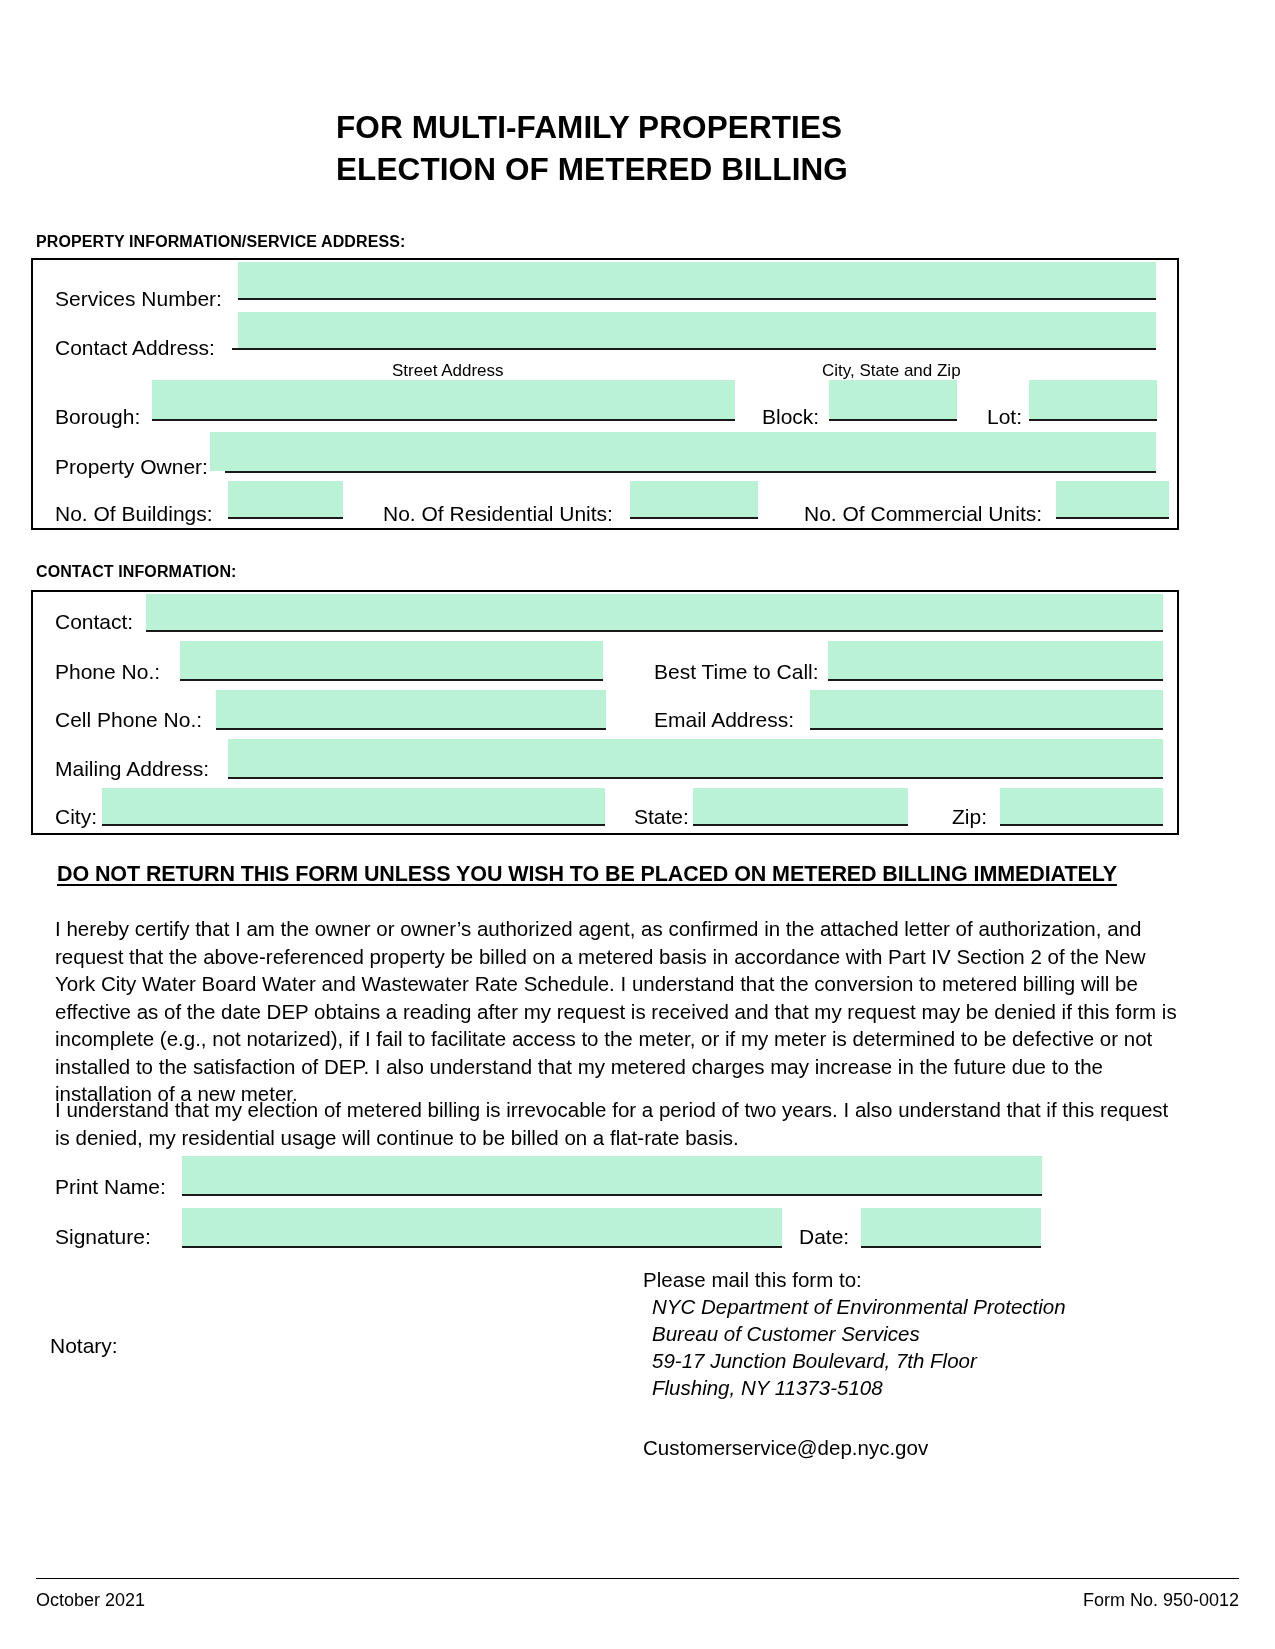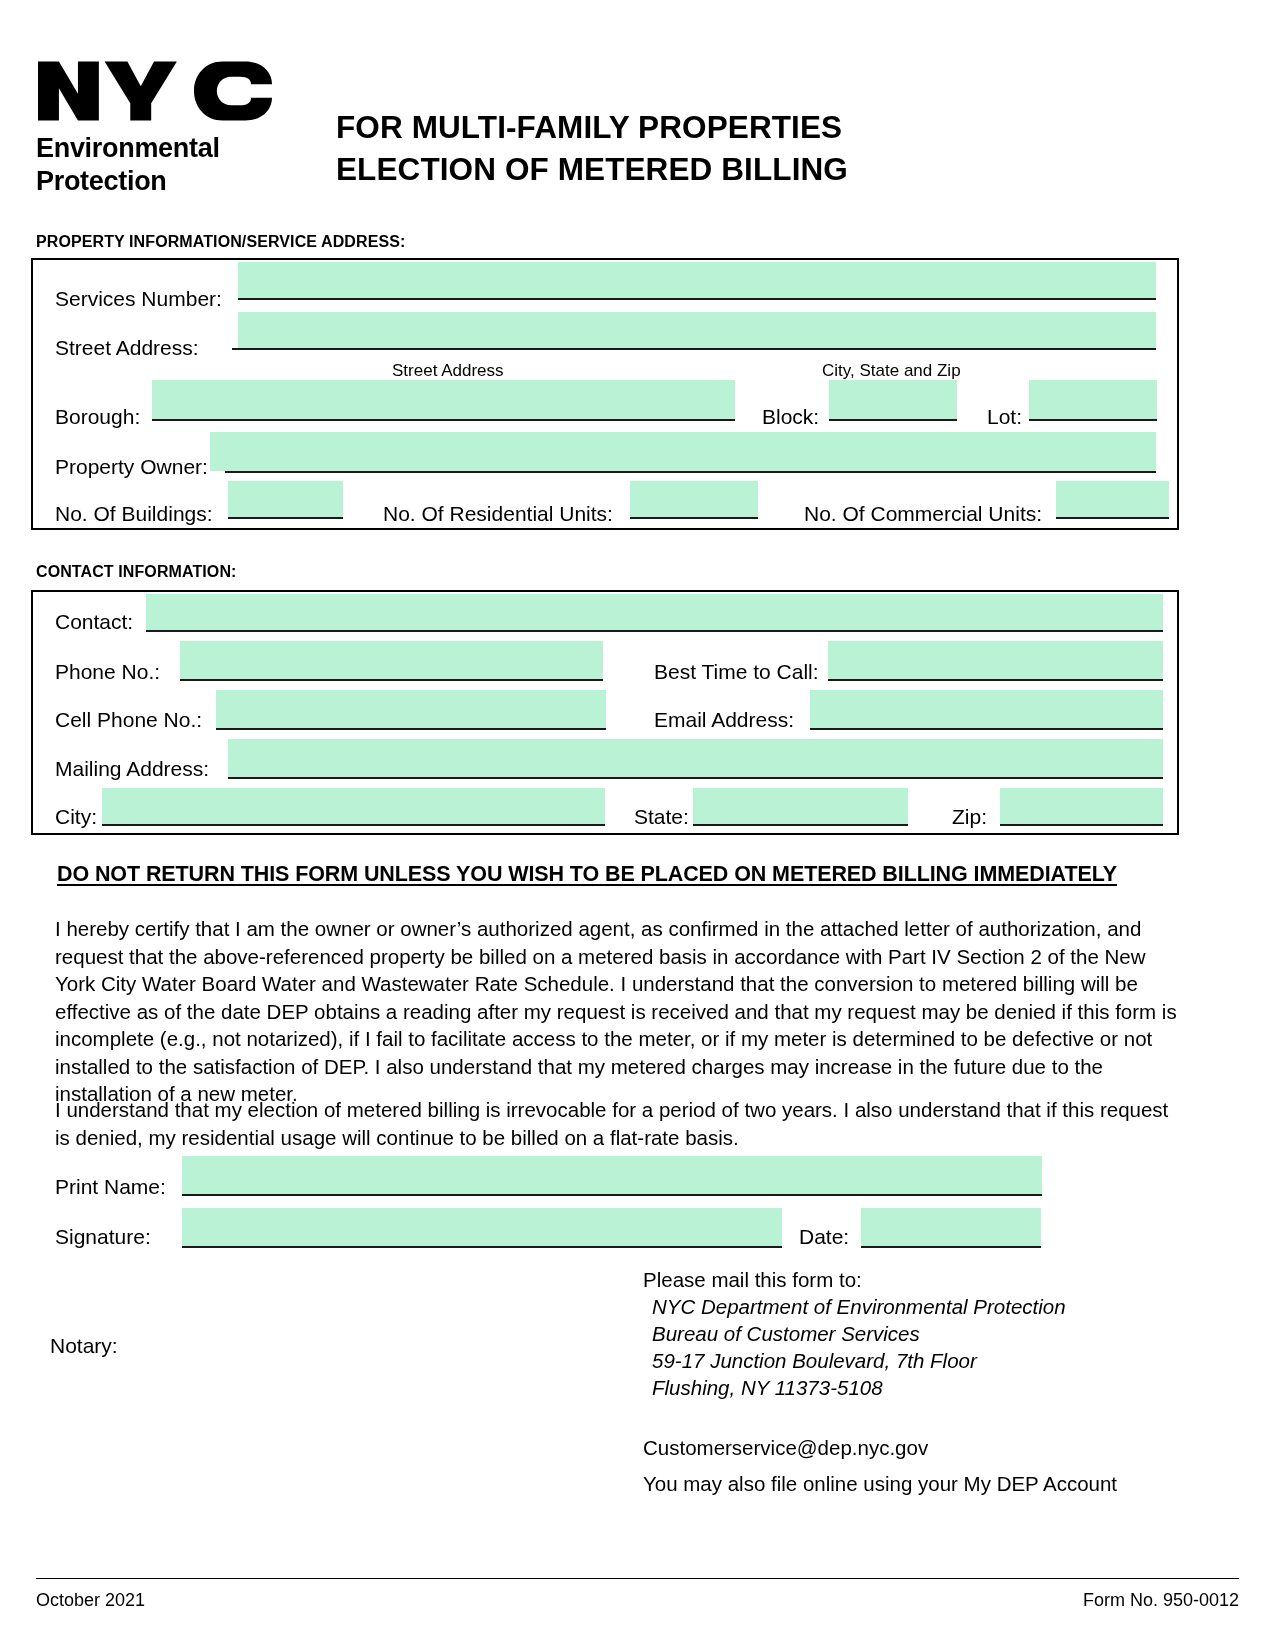--- a/index.html
+++ b/index.html
@@ -166,50 +166,38 @@
     text-align: right;
   }
 </style>
 </head>
 <body>
 
 <div class="page">
 
   <div class="header">
 
-    <div class="logo-block">
-      <svg class="nyc-logo" viewBox="0 0 250 82" aria-hidden="true">
-
-        <path fill="#000" d="M2 10 L2 72 L24 72 L24 38 L44 72 L66 72 L66 10 L44 10 L44 44 L24 10 Z"></path>
-
-        <path fill="#000" d="M72 10 L96 10 L110 36 L124 10 L148 10 L121 54 L121 72 L99 72 L99 54 Z"></path>
-
-        <path fill="#000" d="M196 10 L220 10 C236 10 248 20 248 34 L226 34 C226 29 222 26 215 26 L205 26 C196 26 190 33 190 41 C190 49 196 56 205 56 L215 56 C222 56 226 53 226 48 L248 48 C248 62 236 72 220 72 L196 72 C178 72 166 58 166 41 C166 24 178 10 196 10 Z"></path>
-      </svg>
-      <div class="logo-line">Environmental</div>
-      <div class="logo-line">Protection</div>
-    </div>
 
     <div class="title-block">
       <div class="title-line">FOR MULTI-FAMILY PROPERTIES</div>
       <div class="title-line">ELECTION OF METERED BILLING</div>
     </div>
   </div>
 
   <div class="section-heading" style="left:36px; top:233px;">PROPERTY INFORMATION/SERVICE ADDRESS:</div>
 
   <div class="form-box" style="left:31px; top:258px; width:1148px; height:272px;"></div>
 
   <input class="fill" style="left: 238px; top: 262px; width: 918px; height: 36px;" value="">
   <div class="rule" style="left:238px; top:298px; width:918px;"></div>
   <div class="lbl" style="left:55px; top:288px;">Services Number:</div>
 
   <input class="fill" style="left: 238px; top: 312px; width: 918px; height: 36px;" value="">
   <div class="rule" style="left:232px; top:348px; width:924px;"></div>
-  <div class="lbl" style="left:55px; top:337px;">Street  Address:</div>
+  <div class="lbl" style="left:55px; top:337px;">Contact  Address:</div>
   <div class="sub-lbl" style="left:392px; top:362px;">Street Address</div>
   <div class="sub-lbl" style="left:822px; top:362px;">City, State and Zip</div>
 
   <input class="fill" style="left: 152px; top: 380px; width: 583px; height: 39px;" value="">
   <div class="rule" style="left:152px; top:419px; width:583px;"></div>
   <div class="lbl" style="left:55px; top:406px;">Borough:</div>
 
   <input class="fill" style="left: 829px; top: 380px; width: 128px; height: 39px;" value="">
   <div class="rule" style="left:829px; top:419px; width:128px;"></div>
   <div class="lbl" style="left:762px; top:406px;">Block:</div>
@@ -294,19 +282,18 @@
   <div class="lbl" style="left:50px; top:1335px;">Notary:</div>
 
   <div class="mail-head" style="left:643px; top:1266px;">Please mail this form to:</div>
   <div class="mail-addr" style="left:652px; top:1293px;">NYC Department of Environmental Protection</div>
   <div class="mail-addr" style="left:652px; top:1320px;">Bureau of Customer Services</div>
   <div class="mail-addr" style="left:652px; top:1347px;">59-17 Junction Boulevard, 7th Floor</div>
   <div class="mail-addr" style="left:652px; top:1374px;">Flushing, NY 11373-5108</div>
 
   <div class="mail-head" style="left:643px; top:1434px;">Customerservice@dep.nyc.gov</div>
 
-  <div class="mail-head" style="left:643px; top:1470px;">You may also file online using your My DEP Account</div>
 
   <div class="footer-rule"></div>
   <div class="footer-left">October 2021</div>
   <div class="footer-right">Form No. 950-0012</div>
 
 </div>
 
 </body></html>

